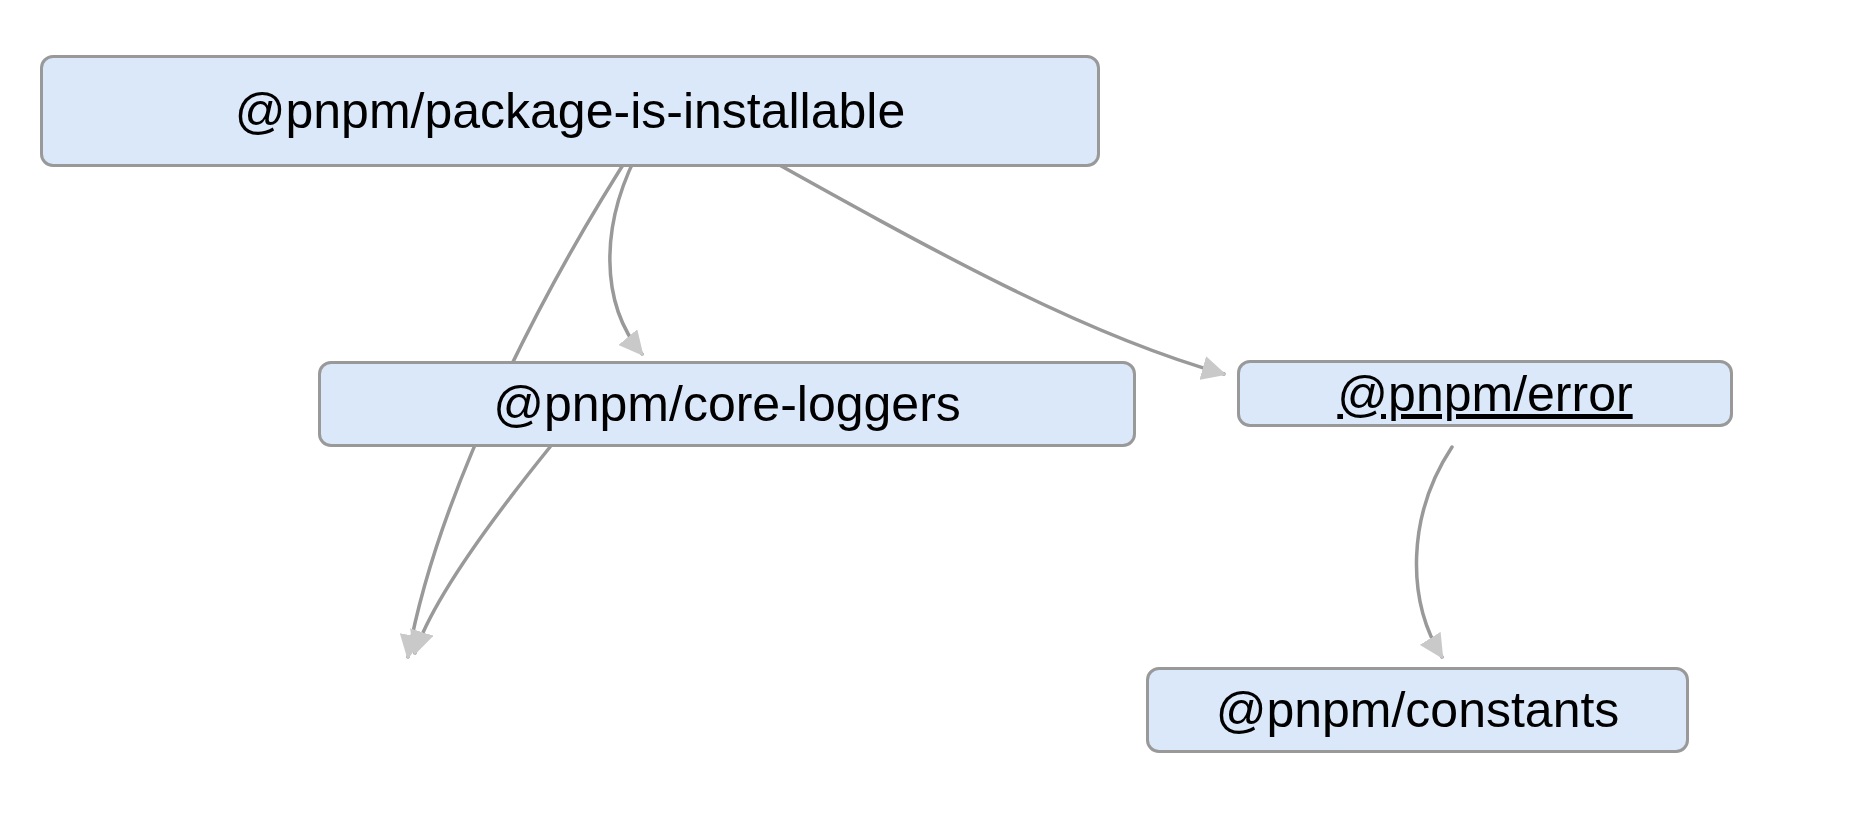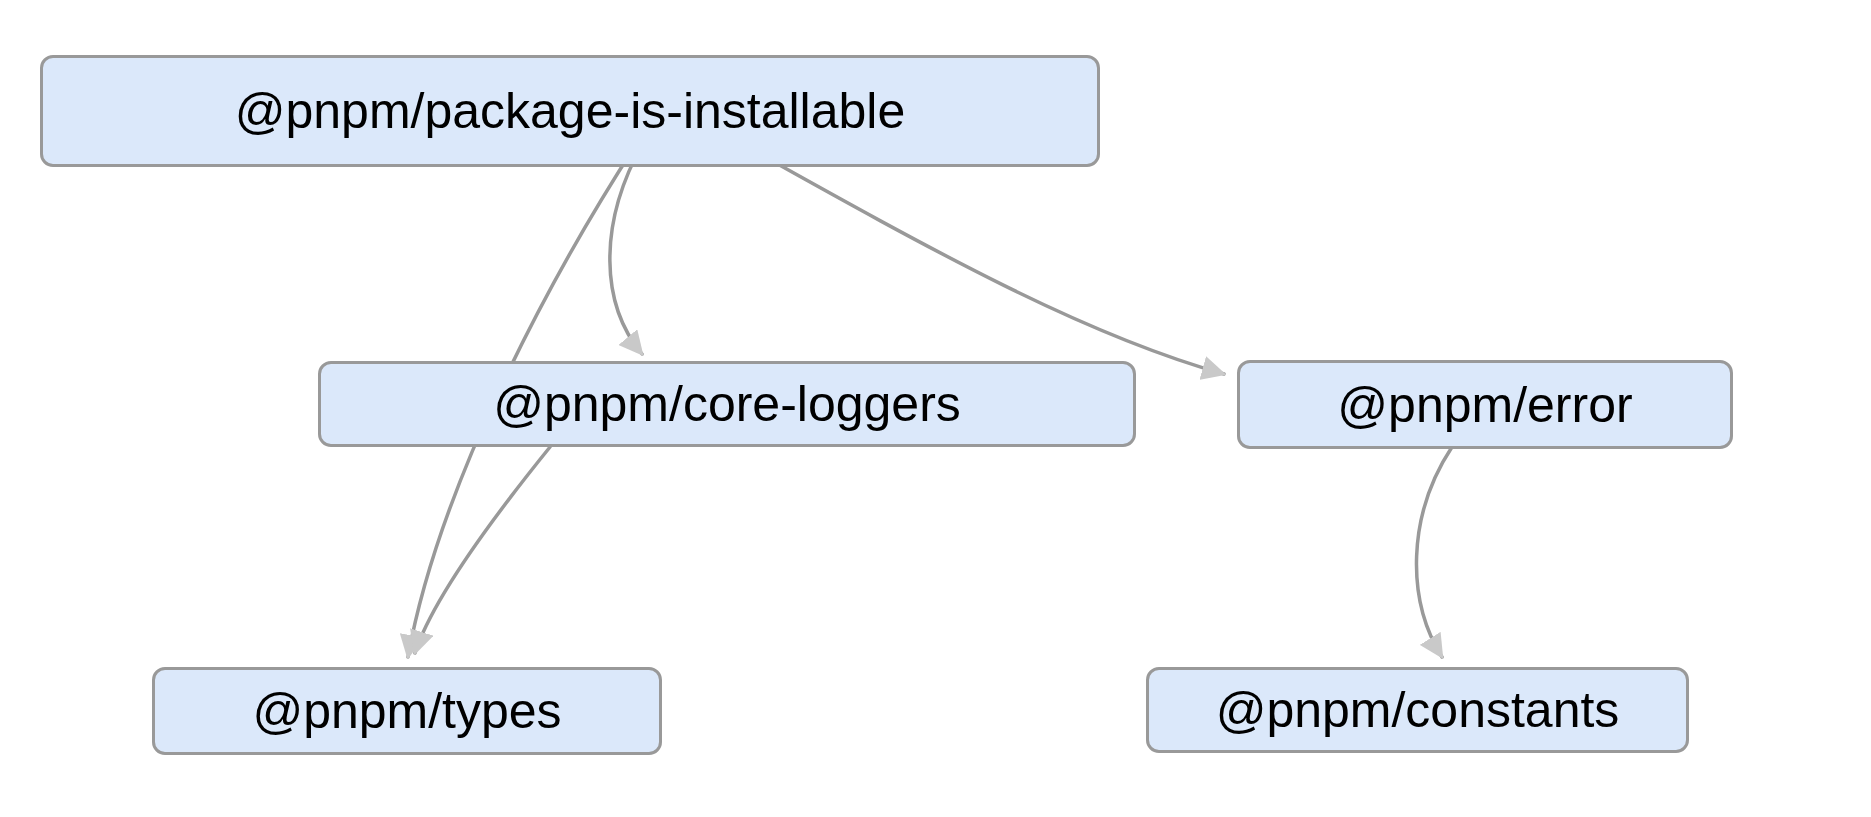--- a/index.html
+++ b/index.html
@@ -37,21 +37,21 @@
     display: flex;
     align-items: center;
     justify-content: center;
     font-size: 50px;
     color: #000000;
     white-space: nowrap;
     letter-spacing: 0px;
   }
   #node-package-is-installable { left: 40px;   top: 55px;  width: 1060px; height: 112px; }
   #node-core-loggers           { left: 273px;  top: 361px; width: 818px;  height: 86px; margin-left: 45px; }
-  #node-error                  { left: 1237px; top: 360px; width: 496px;  height: 89px; }
+  #node-error                  { left: 1237px; top: 360px; width: 496px;  height: 67px; text-decoration: underline; }
   #node-types                  { left: 152px;  top: 667px; width: 510px;  height: 88px; }
   #node-constants              { left: 1146px; top: 667px; width: 543px;  height: 86px; }
 </style>
 </head>
 <body>
 
 <div id="canvas">
 
   <svg id="edge-layer" viewBox="0 0 1871 817" xmlns="http://www.w3.org/2000/svg">
     <defs>
@@ -70,17 +70,16 @@
 
     <path class="edge" marker-end="url(#arrow)" d="M 1452 447 C 1407 515, 1406 600, 1442 657"></path>
   </svg>
 
   <div class="node" id="node-package-is-installable">@pnpm/package-is-installable</div>
 
   <div class="node" id="node-core-loggers">@pnpm/core-loggers</div>
 
   <div class="node" id="node-error">@pnpm/error</div>
 
-  <div class="node" id="node-types">@pnpm/types</div>
 
   <div class="node" id="node-constants">@pnpm/constants</div>
 
 </div>
 
 </body></html>

